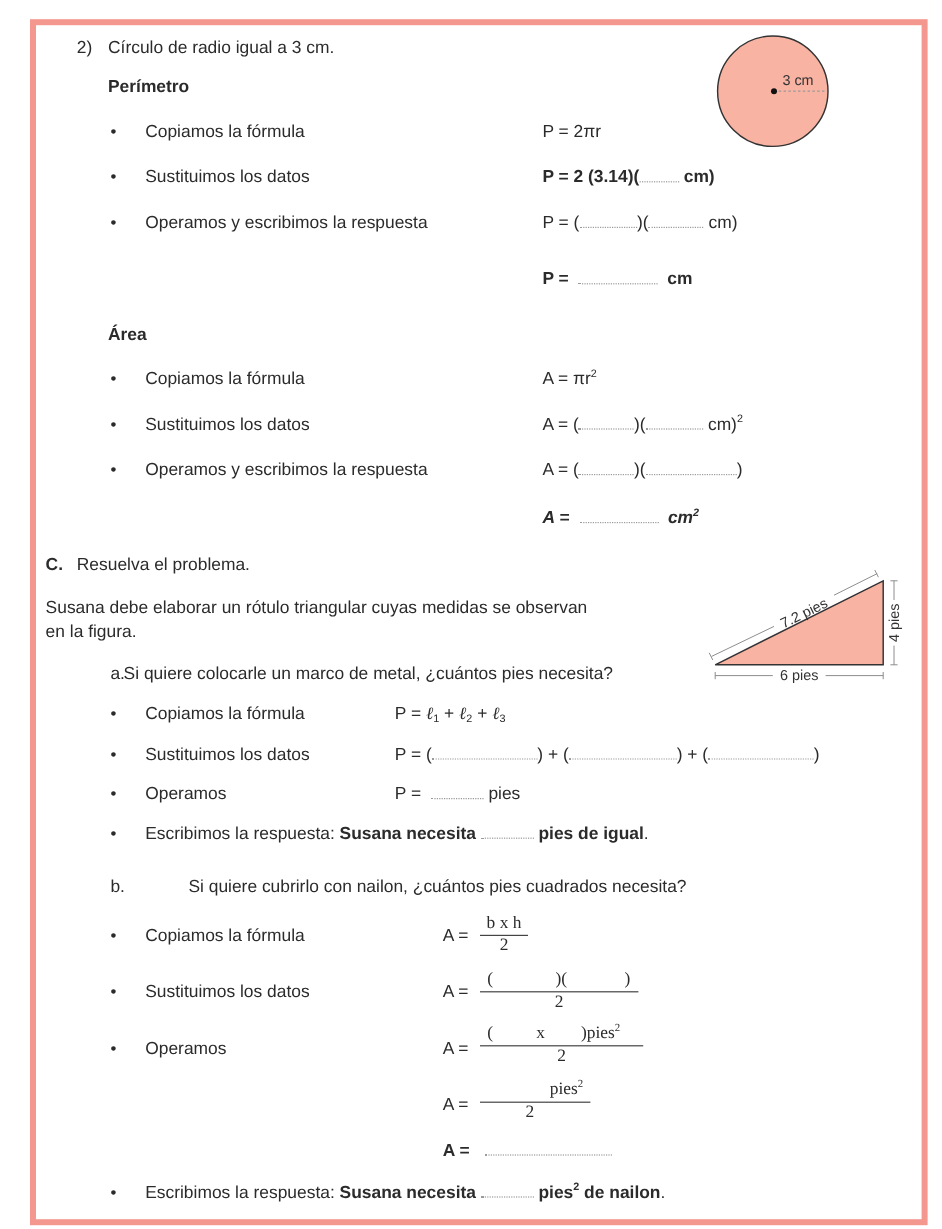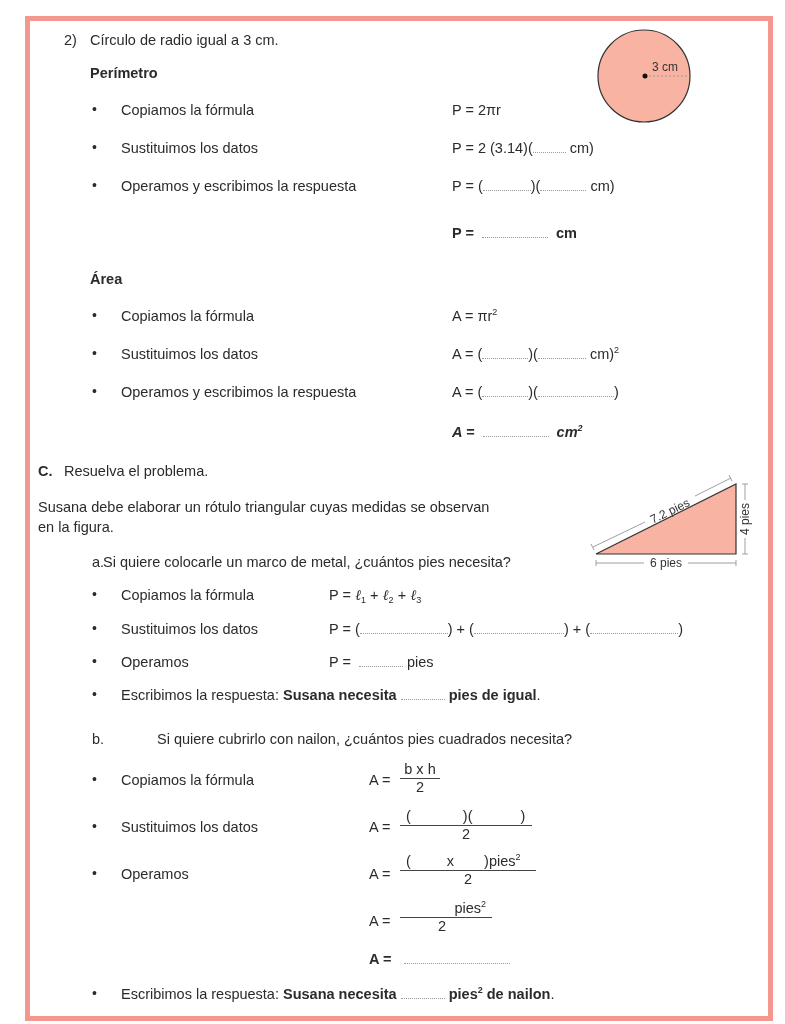--- a/index.html
+++ b/index.html
@@ -4,21 +4,21 @@
 <style>
   html, body { margin: 0; padding: 0; background: #ffffff; }
   body { width: 785px; height: 1024px; position: relative; overflow: hidden;
          font-family: "Liberation Sans", "DejaVu Sans", sans-serif; color: #2b2b2b; font-size: 14.5px; }
   .frame { position: absolute; left: 25px; top: 16px; width: 738px; height: 995px;
            border: 5px solid #f4978e; background: #fff; }
   .abs { position: absolute; white-space: nowrap; line-height: 18px; }
   .b { font-weight: bold; }
   .blank { display: inline-block; border-bottom: 1px dotted #9a9a9a; height: 12px; vertical-align: baseline; }
   .bullet { position: absolute; font-size: 14px; }
-  .frac { position: absolute; text-align: center; }
+  .frac { position: absolute; text-align: center; font-family: Liberation Serif, serif; }
   .frac .num { display: block; border-bottom: 1.5px solid #444; padding: 0 2px 1px; }
   .frac .den { display: block; }
   sup { font-size: 9px; vertical-align: 6px; line-height: 0; }
   sub { font-size: 9px; vertical-align: -3px; line-height: 0; }
   .ell { font-family: "DejaVu Serif", serif; font-style: italic; }
   svg text { font-family: "Liberation Sans", sans-serif; }
 </style>
 </head>
 <body>
 
@@ -35,21 +35,21 @@
 </svg>
 
 <div class="abs b" style="left:90px;top:64px;">Perímetro</div>
 
 <div class="bullet" style="left:92px;top:101px;">•</div>
 <div class="abs" style="left:121px;top:101px;">Copiamos la fórmula</div>
 <div class="abs" style="left:452px;top:101px;">P = 2πr</div>
 
 <div class="bullet" style="left:92px;top:139px;">•</div>
 <div class="abs" style="left:121px;top:139px;">Sustituimos los datos</div>
-<div class="abs" style="left:452px;top:139px;">
+<div class="abs" style="left:452px;top:139px;font-weight:bold;">
   <span>P = 2 (3.14)(</span><span class="blank" style="width:33px;"></span>&nbsp;<span>cm)</span>
 </div>
 
 <div class="bullet" style="left:92px;top:177px;">•</div>
 <div class="abs" style="left:121px;top:177px;">Operamos y escribimos la respuesta</div>
 <div class="abs" style="left:452px;top:177px;">
   <span>P = (</span><span class="blank" style="width:48px;"></span><span>)(</span><span class="blank" style="width:46px;"></span>&nbsp;<span>cm)</span>
 </div>
 
 <div class="abs b" style="left:452px;top:224px;">

